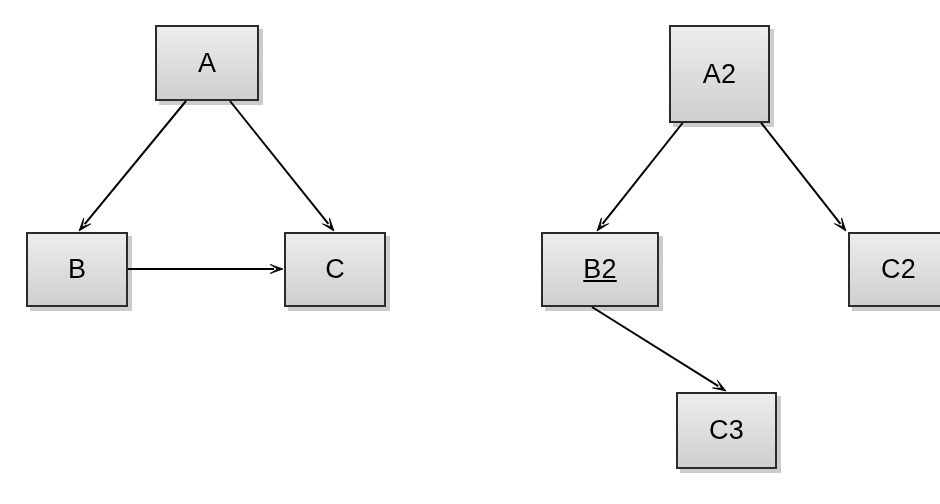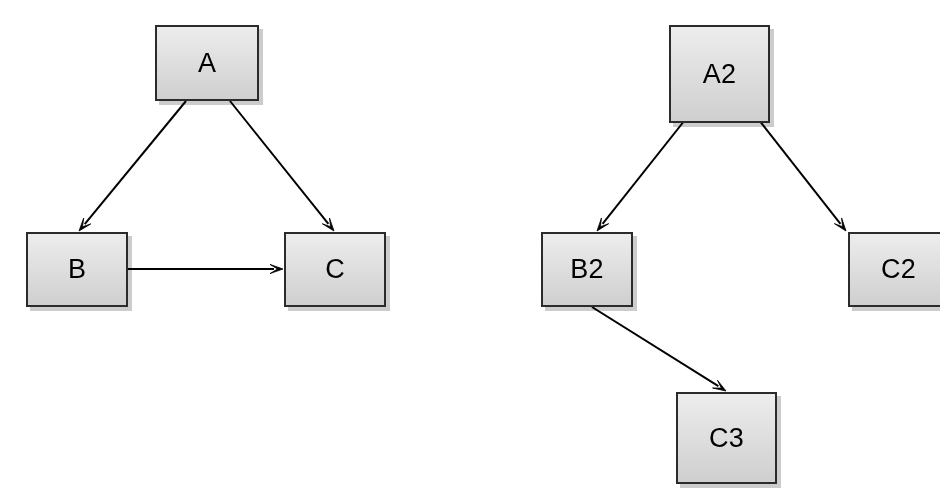--- a/index.html
+++ b/index.html
@@ -81,23 +81,23 @@
   </div>
   <div class="node" style="left: 26px; top: 232px; width: 102px; height: 75px; border-color: rgb(43, 43, 43); background: linear-gradient(rgb(237, 237, 237) 0%, rgb(207, 207, 207) 100%);">
     <span class="node-label">B</span>
   </div>
   <div class="node" style="left: 284px; top: 232px; width: 102px; height: 75px; border-color: rgb(43, 43, 43); background: linear-gradient(rgb(237, 237, 237) 0%, rgb(207, 207, 207) 100%);">
     <span class="node-label">C</span>
   </div>
   <div class="node" style="left: 669px; top: 25px; width: 101px; height: 98px; border-color: rgb(43, 43, 43); background: linear-gradient(rgb(237, 237, 237) 0%, rgb(207, 207, 207) 100%);">
     <span class="node-label">A2</span>
   </div>
-  <div class="node" style="left: 541px; top: 232px; width: 92px; height: 75px; border-color: rgb(43, 43, 43); background: linear-gradient(rgb(237, 237, 237) 0%, rgb(207, 207, 207) 100%);">
+  <div class="node" style="left: 541px; top: 232px; width: 118px; height: 75px; border-color: rgb(43, 43, 43); background: linear-gradient(rgb(237, 237, 237) 0%, rgb(207, 207, 207) 100%); text-decoration: underline;">
     <span class="node-label">B2</span>
   </div>
   <div class="node" style="left: 800px; top: 232px; width: 101px; height: 75px; border-color: rgb(43, 43, 43); background: linear-gradient(rgb(237, 237, 237) 0%, rgb(207, 207, 207) 100%); margin-left: 48px;">
     <span class="node-label">C2</span>
   </div>
-  <div class="node" style="left: 676px; top: 392px; width: 101px; height: 92px; border-color: rgb(43, 43, 43); background: linear-gradient(rgb(237, 237, 237) 0%, rgb(207, 207, 207) 100%);">
+  <div class="node" style="left: 676px; top: 392px; width: 101px; height: 77px; border-color: rgb(43, 43, 43); background: linear-gradient(rgb(237, 237, 237) 0%, rgb(207, 207, 207) 100%);">
     <span class="node-label">C3</span>
   </div>
 
 </div>
 
 </body></html>

